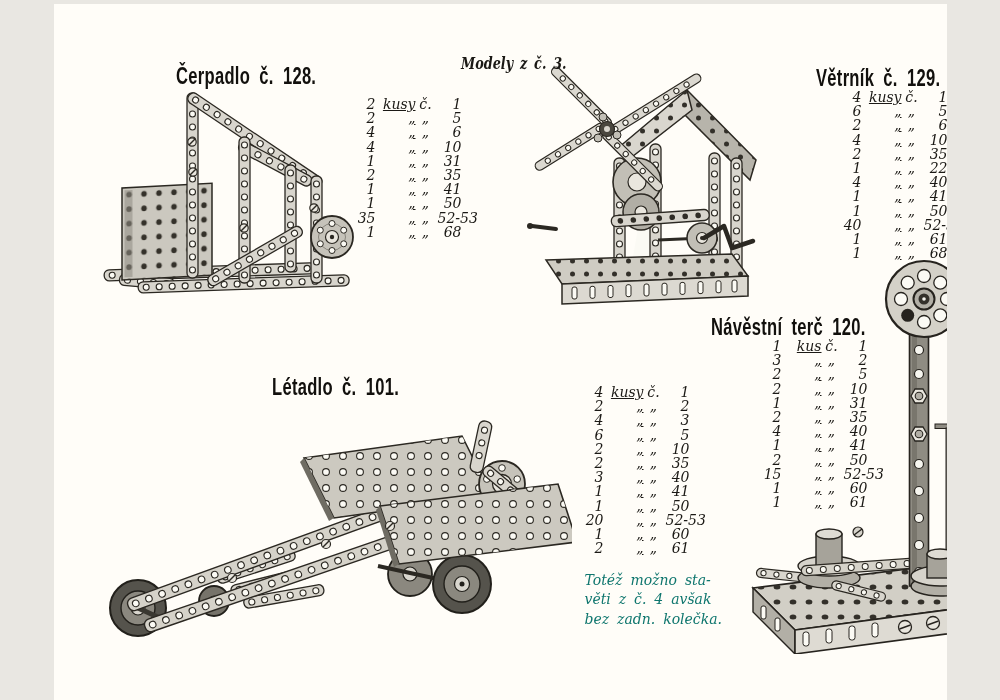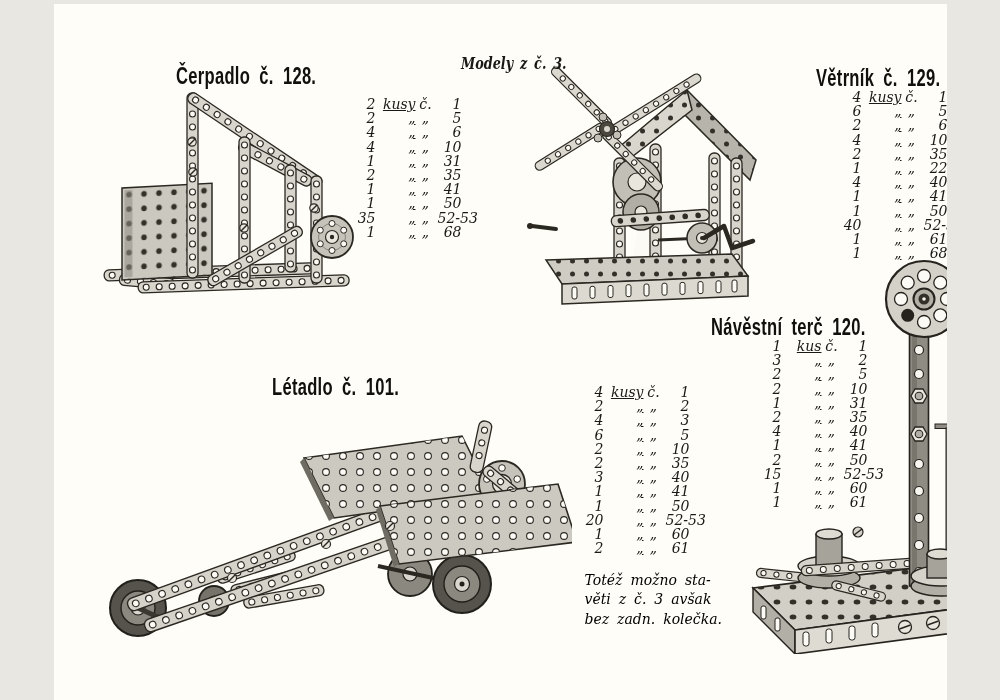--- a/index.html
+++ b/index.html
@@ -23,21 +23,21 @@
     position:absolute; font-family:"DejaVu Serif", serif; font-style:italic;
     font-size:14px; color:#1b1915;
   }
   .prow { display:flex; height:14.2px; line-height:14.2px; align-items:baseline; }
   .q { width:26px; text-align:right; }
   .u { width:40px; text-align:right;text-decoration:underline; }
   .n { width:20px; text-align:center; }
   .p { min-width:24px; margin-left:2px; text-align:right; white-space:nowrap; }
   .note {
     position:absolute; font-family:"DejaVu Serif", serif; font-style:italic;
-    font-size:14px; line-height:19.4px; color:#000000; word-spacing:3.5px;
+    font-size:14px; line-height:19.4px; color:#0f766e; word-spacing:3.5px;
     white-space:nowrap;
   }
   .ill { position:absolute; }
 </style>
 </head>
 <body>
 
 <div class="page">
 
   <svg class="ill" style="left:38px; top:76px;" width="268" height="238" viewBox="0 0 268 238">
@@ -907,17 +907,17 @@
       <div class="prow">
         <span class="q">2</span>
         <span class="u">„</span>
         <span class="n">„</span>
         <span class="p">61</span>
       </div>
     </div>
 
   <div class="note" style="left:531px; top:567px;">
     <div>Totéž možno sta-</div>
-    <div>věti z č. 3 avšak</div>
+    <div>věti z č. 4 avšak</div>
     <div>bez zadn. kolečka.</div>
   </div>
 
 </div>
 
 </body></html>

